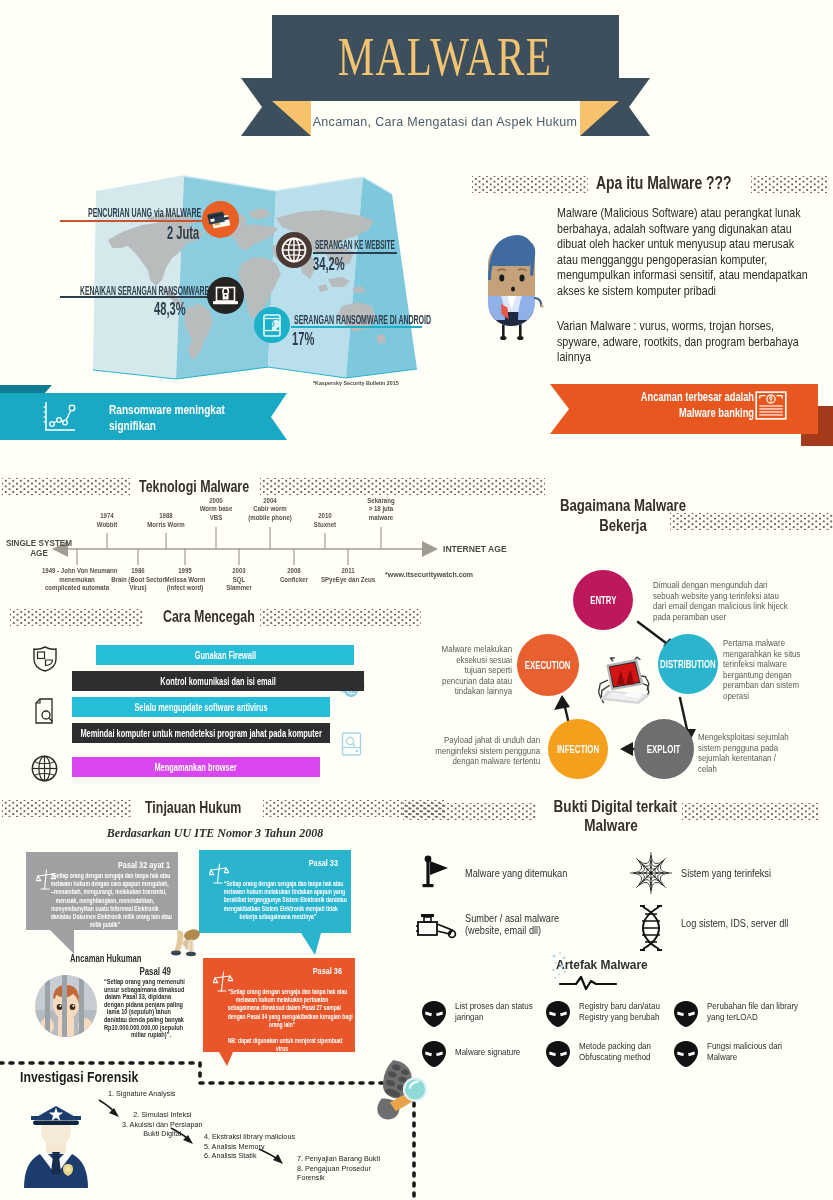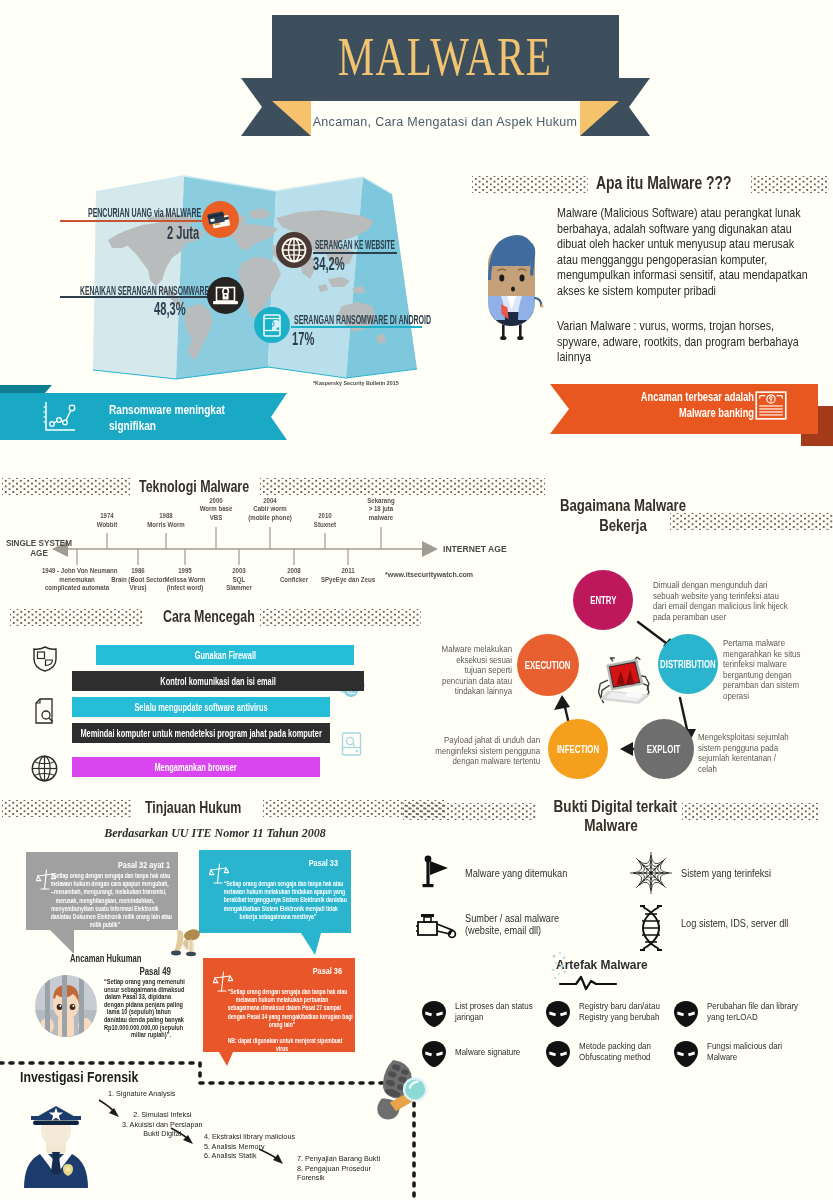--- a/index.html
+++ b/index.html
@@ -507,21 +507,21 @@
           <div>pencurian data atau</div>
           <div>tindakan lainnya</div>
         </div>
       </div>
   </div>
 
   <div class="abs" style="left:0;top:0;width:450px;height:1100px;">
     <div class="dots" style="left:2px;top:800px;width:130px;height:17px;"></div>
     <div class="dots" style="left:263px;top:800px;width:182px;height:17px;"></div>
     <div class="head cond" style="left:145px;top:798px;font-size:17px;">Tinjauan Hukum</div>
-    <div class="abs" style="left:0;top:826px;width:430px;text-align:center;font-family:'Liberation Serif',serif;font-style:italic;font-weight:bold;font-size:12px;color:#2e2e2e;">Berdasarkan UU ITE Nomor 11 Tahun 2008</div>
+    <div class="abs" style="left:0;top:826px;width:430px;text-align:center;font-family:'Liberation Serif',serif;font-style:italic;font-weight:bold;font-size:12px;color:#2e2e2e;">Berdasarkan UU ITE Nomor 3 Tahun 2008</div>
 
     <svg class="abs" style="left:26px;top:852px;" width="156" height="104" viewBox="0 0 156 104">
       <path d="M0,0 h152 v78 h-104 l0,24 l-24,-24 h-24 Z" fill="#a0a0a0"></path>
     </svg>
     <div class="abs" style="left:28px;top:859px;width:142px;text-align:right;font-size:9.4px;font-weight:bold;color:#fff;transform:scaleX(.78);transform-origin:right top;">Pasal 32 ayat 1</div>
     <div class="bubble-body" style="left:34px;top:872px;width:142px;">
         <div>“Setiap orang dengan sengaja dan tanpa hak atau</div>
         <div>melawan hukum dengan cara apapun mengubah,</div>
         <div>--menambah, mengurangi, melakukan transmisi,</div>
         <div>merusak, menghilangkan, memindahkan,</div>

